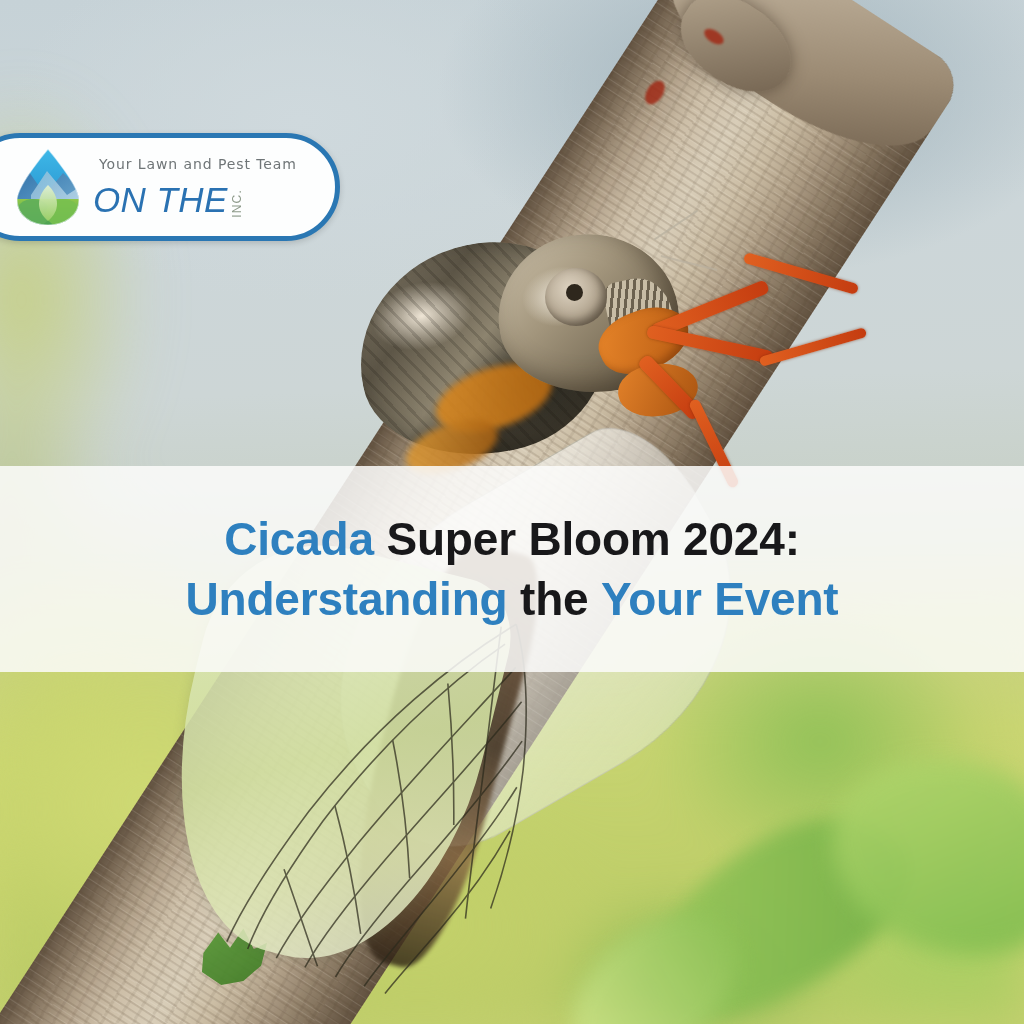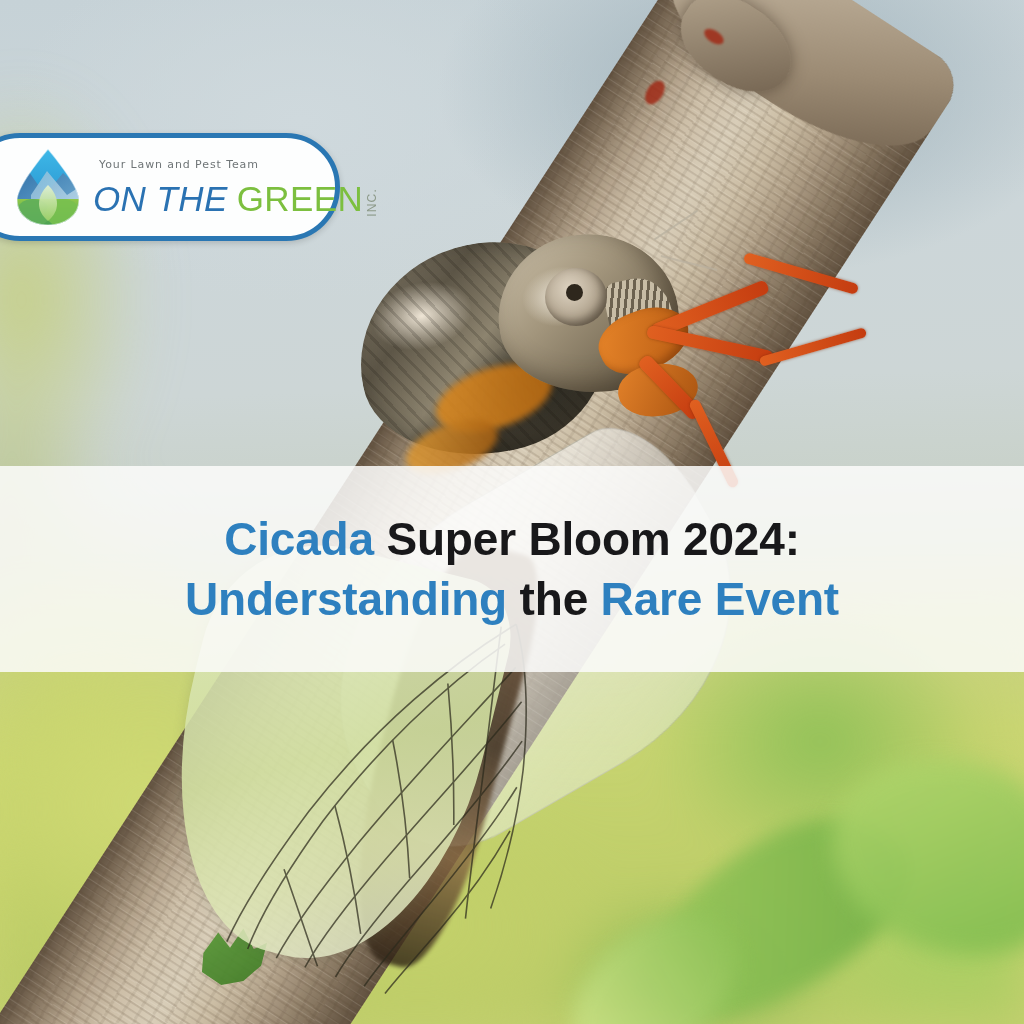--- a/index.html
+++ b/index.html
@@ -149,21 +149,21 @@
   .t-blue{color:#2e80bf;}
   .t-dark{color:#18181a;}
 
   
   .logo-badge{position:absolute;left:-34px;top:133px;width:374px;height:108px;
     background:#fdfefe;border:5px solid #2a77b3;border-radius:54px;
     display:flex;align-items:center;box-sizing:border-box;padding-left:40px;
     box-shadow:0 2px 6px rgba(0,0,0,.16);}
   .logo-drop{width:74px;height:80px;flex:0 0 auto;margin-right:8px;position:relative;}
   .logo-text{display:flex;flex-direction:column;justify-content:center;margin-top:2px;}
-  .logo-tag{font-size:11px;letter-spacing:.9px;color:#6f7577;font-family:"DejaVu Sans",sans-serif;
+  .logo-tag{font-size:14px;letter-spacing:.9px;color:#6f7577;font-family:"DejaVu Sans",sans-serif;
     margin-left:6px;margin-bottom:8px;white-space:nowrap;}
   .logo-word{display:flex;align-items:flex-end;white-space:nowrap;}
   .lw-blue{font-size:35px;font-weight:400;color:#2a72b2;letter-spacing:.4px;font-family:"Liberation Sans",sans-serif;font-style:italic;}
   .lw-green{font-size:35px;font-weight:400;color:#7cbf3f;letter-spacing:.4px;margin-left:9px;font-family:"Liberation Sans",sans-serif;}
   .lw-inc{font-size:12px;color:#8d9a8a;letter-spacing:1.2px;
     writing-mode:vertical-rl;transform:rotate(180deg);margin-left:2px;margin-bottom:2px;}
 </style>
 </head>
 <body>
 
@@ -231,21 +231,21 @@
       <div class="leg leg3"></div>
       <div class="leg leg3b"></div>
     </div>
   </div>
 
   <div class="banner">
     <div class="title-line">
       <span class="t-blue">Cicada</span><span class="t-dark">&nbsp;</span><span class="t-dark">Super Bloom 2024:</span>
     </div>
     <div class="title-line">
-      <span class="t-blue">Understanding</span><span class="t-dark">&nbsp;</span><span class="t-dark">the</span><span class="t-dark">&nbsp;</span><span class="t-blue">Rare Event</span>
+      <span class="t-blue">Understanding</span><span class="t-dark">&nbsp;</span><span class="t-dark">the</span><span class="t-dark">&nbsp;</span><span class="t-blue">Your Event</span>
     </div>
   </div>
 
   <div class="logo-badge">
     <div class="logo-drop">
       <svg viewBox="0 0 74 80" width="74" height="80">
         <defs>
           <clipPath id="dropClip">
             <path d="M37 2 C37 2 68 38 68 53 C68 68.5 54.1 78 37 78 C19.9 78 6 68.5 6 53 C6 38 37 2 37 2 Z"></path>
           </clipPath>
@@ -279,19 +279,18 @@
           <ellipse cx="52" cy="66" rx="17" ry="14" fill="#78c04f" opacity=".9"></ellipse>
           <path d="M37 38 C49 50 49 64 37 74 C25 64 25 50 37 38 Z" fill="url(#leafG)" opacity=".92"></path>
         </g>
         <path d="M37 2 C37 2 68 38 68 53 C68 68.5 54.1 78 37 78 C19.9 78 6 68.5 6 53 C6 38 37 2 37 2 Z" fill="none" stroke="#ffffff" stroke-width="1.2" opacity=".55"></path>
       </svg>
     </div>
     <div class="logo-text">
       <div class="logo-tag">Your Lawn and Pest Team</div>
       <div class="logo-word">
         <span class="lw-blue">ON THE</span>
-        <span class="lw-green">GREEN</span>
         <span class="lw-inc">INC.</span>
       </div>
     </div>
   </div>
 
 </div>
 
 </body></html>

